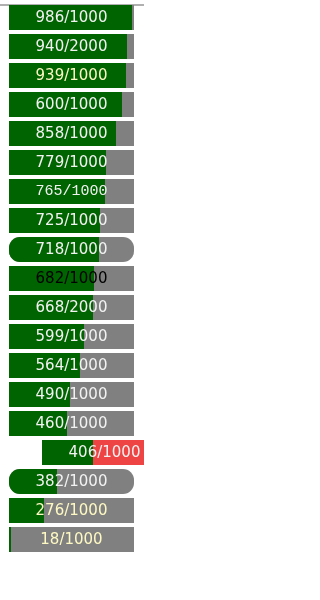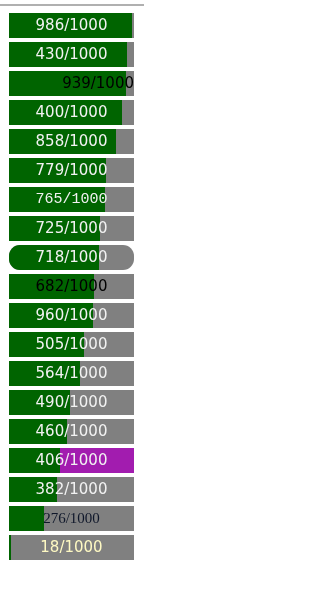--- a/index.html
+++ b/index.html
@@ -29,21 +29,21 @@
     left: 0;
     top: 4px;
     width: 144px;
     height: 2px;
     background: #b0b0b0;
   }
 
   #bars {
     position: absolute;
     left: 9px;
-    top: 13px;
+    top: 5px;
     width: 99px;
   }
 
   .bar-row {
     position: relative;
     width: 125px;
     height: 25px;
     margin-bottom: 4px;
     background: #808080;
     overflow: hidden;
@@ -80,29 +80,29 @@
 
   <div id="top-rule" style="background: rgb(176, 176, 176);"></div>
 
   <div id="bars">
       <div class="bar-row" style="background: rgb(128, 128, 128);">
         <div class="bar-fill" style="background: rgb(0, 100, 0); width: 98.6%;"></div>
         <div class="bar-label" style="color: rgb(242, 242, 242);">986/1000</div>
       </div>
       <div class="bar-row" style="background: rgb(128, 128, 128);">
         <div class="bar-fill" style="background: rgb(0, 100, 0); width: 94%;"></div>
-        <div class="bar-label" style="color: rgb(242, 242, 242);">430/1000</div>
+        <div class="bar-label" style="color: rgb(242, 242, 242);">940/2000</div>
       </div>
       <div class="bar-row" style="background: rgb(128, 128, 128);">
         <div class="bar-fill" style="background: rgb(0, 100, 0); width: 93.9%;"></div>
-        <div class="bar-label" style="color: #000000; text-align: right;">939/1000</div>
+        <div class="bar-label" style="color: #fef9c3;">939/1000</div>
       </div>
       <div class="bar-row" style="background: rgb(128, 128, 128);">
         <div class="bar-fill" style="background: rgb(0, 100, 0); width: 90%;"></div>
-        <div class="bar-label" style="color: rgb(242, 242, 242);">400/1000</div>
+        <div class="bar-label" style="color: rgb(242, 242, 242);">600/1000</div>
       </div>
       <div class="bar-row" style="background: rgb(128, 128, 128);">
         <div class="bar-fill" style="background: rgb(0, 100, 0); width: 85.8%;"></div>
         <div class="bar-label" style="color: rgb(242, 242, 242);">858/1000</div>
       </div>
       <div class="bar-row" style="background: rgb(128, 128, 128);">
         <div class="bar-fill" style="background: rgb(0, 100, 0); width: 77.9%;"></div>
         <div class="bar-label" style="color: rgb(242, 242, 242);">779/1000</div>
       </div>
       <div class="bar-row" style="background: rgb(128, 128, 128); font-family: Liberation Mono, monospace;">
@@ -116,49 +116,49 @@
       <div class="bar-row" style="background: rgb(128, 128, 128); border-radius: 11px;">
         <div class="bar-fill" style="background: rgb(0, 100, 0); width: 71.8%;"></div>
         <div class="bar-label" style="color: rgb(242, 242, 242);">718/1000</div>
       </div>
       <div class="bar-row" style="background: rgb(128, 128, 128);">
         <div class="bar-fill" style="background: rgb(0, 100, 0); width: 68.2%;"></div>
         <div class="bar-label" style="color: #000000;">682/1000</div>
       </div>
       <div class="bar-row" style="background: rgb(128, 128, 128);">
         <div class="bar-fill" style="background: rgb(0, 100, 0); width: 66.8%;"></div>
-        <div class="bar-label" style="color: rgb(242, 242, 242);">960/1000</div>
+        <div class="bar-label" style="color: rgb(242, 242, 242);">668/2000</div>
       </div>
       <div class="bar-row" style="background: rgb(128, 128, 128);">
         <div class="bar-fill" style="background: rgb(0, 100, 0); width: 59.9%;"></div>
-        <div class="bar-label" style="color: rgb(242, 242, 242);">505/1000</div>
+        <div class="bar-label" style="color: rgb(242, 242, 242);">599/1000</div>
       </div>
       <div class="bar-row" style="background: rgb(128, 128, 128);">
         <div class="bar-fill" style="background: rgb(0, 100, 0); width: 56.4%;"></div>
         <div class="bar-label" style="color: rgb(242, 242, 242);">564/1000</div>
       </div>
       <div class="bar-row" style="background: rgb(128, 128, 128);">
         <div class="bar-fill" style="background: rgb(0, 100, 0); width: 49%;"></div>
         <div class="bar-label" style="color: rgb(242, 242, 242);">490/1000</div>
       </div>
       <div class="bar-row" style="background: rgb(128, 128, 128);">
         <div class="bar-fill" style="background: rgb(0, 100, 0); width: 46%;"></div>
         <div class="bar-label" style="color: rgb(242, 242, 242);">460/1000</div>
       </div>
-      <div class="bar-row" style="background: #a21caf;">
+      <div class="bar-row" style="background: #ef4444; margin-left: 33px;">
         <div class="bar-fill" style="background: rgb(0, 100, 0); width: 40.6%;"></div>
         <div class="bar-label" style="color: rgb(242, 242, 242);">406/1000</div>
       </div>
-      <div class="bar-row" style="background: rgb(128, 128, 128);">
+      <div class="bar-row" style="background: rgb(128, 128, 128); border-radius: 11px;">
         <div class="bar-fill" style="background: rgb(0, 100, 0); width: 38.2%;"></div>
         <div class="bar-label" style="color: rgb(242, 242, 242);">382/1000</div>
       </div>
       <div class="bar-row" style="background: rgb(128, 128, 128);">
         <div class="bar-fill" style="background: rgb(0, 100, 0); width: 27.6%;"></div>
-        <div class="bar-label" style="color: #0f172a; font-family: Liberation Serif, serif;">276/1000</div>
+        <div class="bar-label" style="color: #fef9c3;">276/1000</div>
       </div>
       <div class="bar-row" style="background: rgb(128, 128, 128);">
         <div class="bar-fill" style="background: rgb(0, 100, 0); width: 1.8%;"></div>
         <div class="bar-label" style="color: #fef9c3;">18/1000</div>
       </div>
     </div>
 
 </div>
 
 </body></html>

